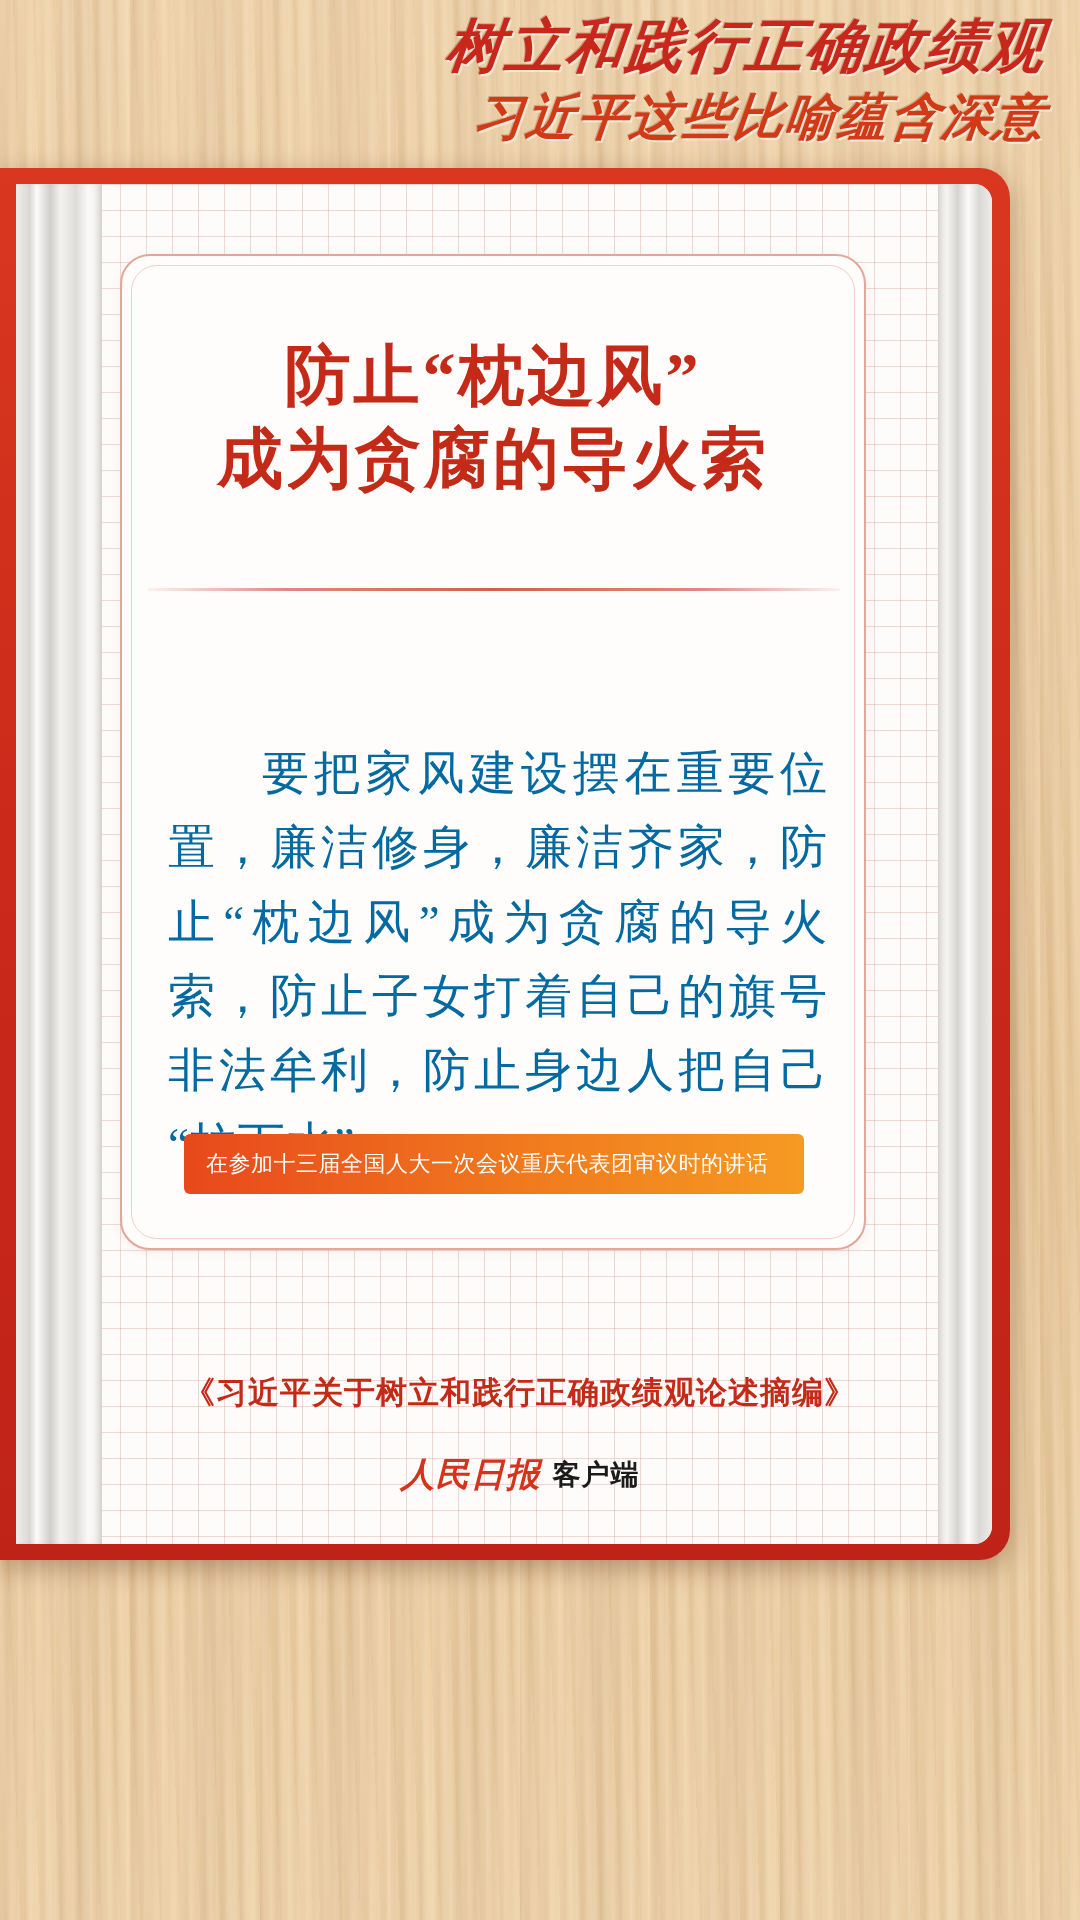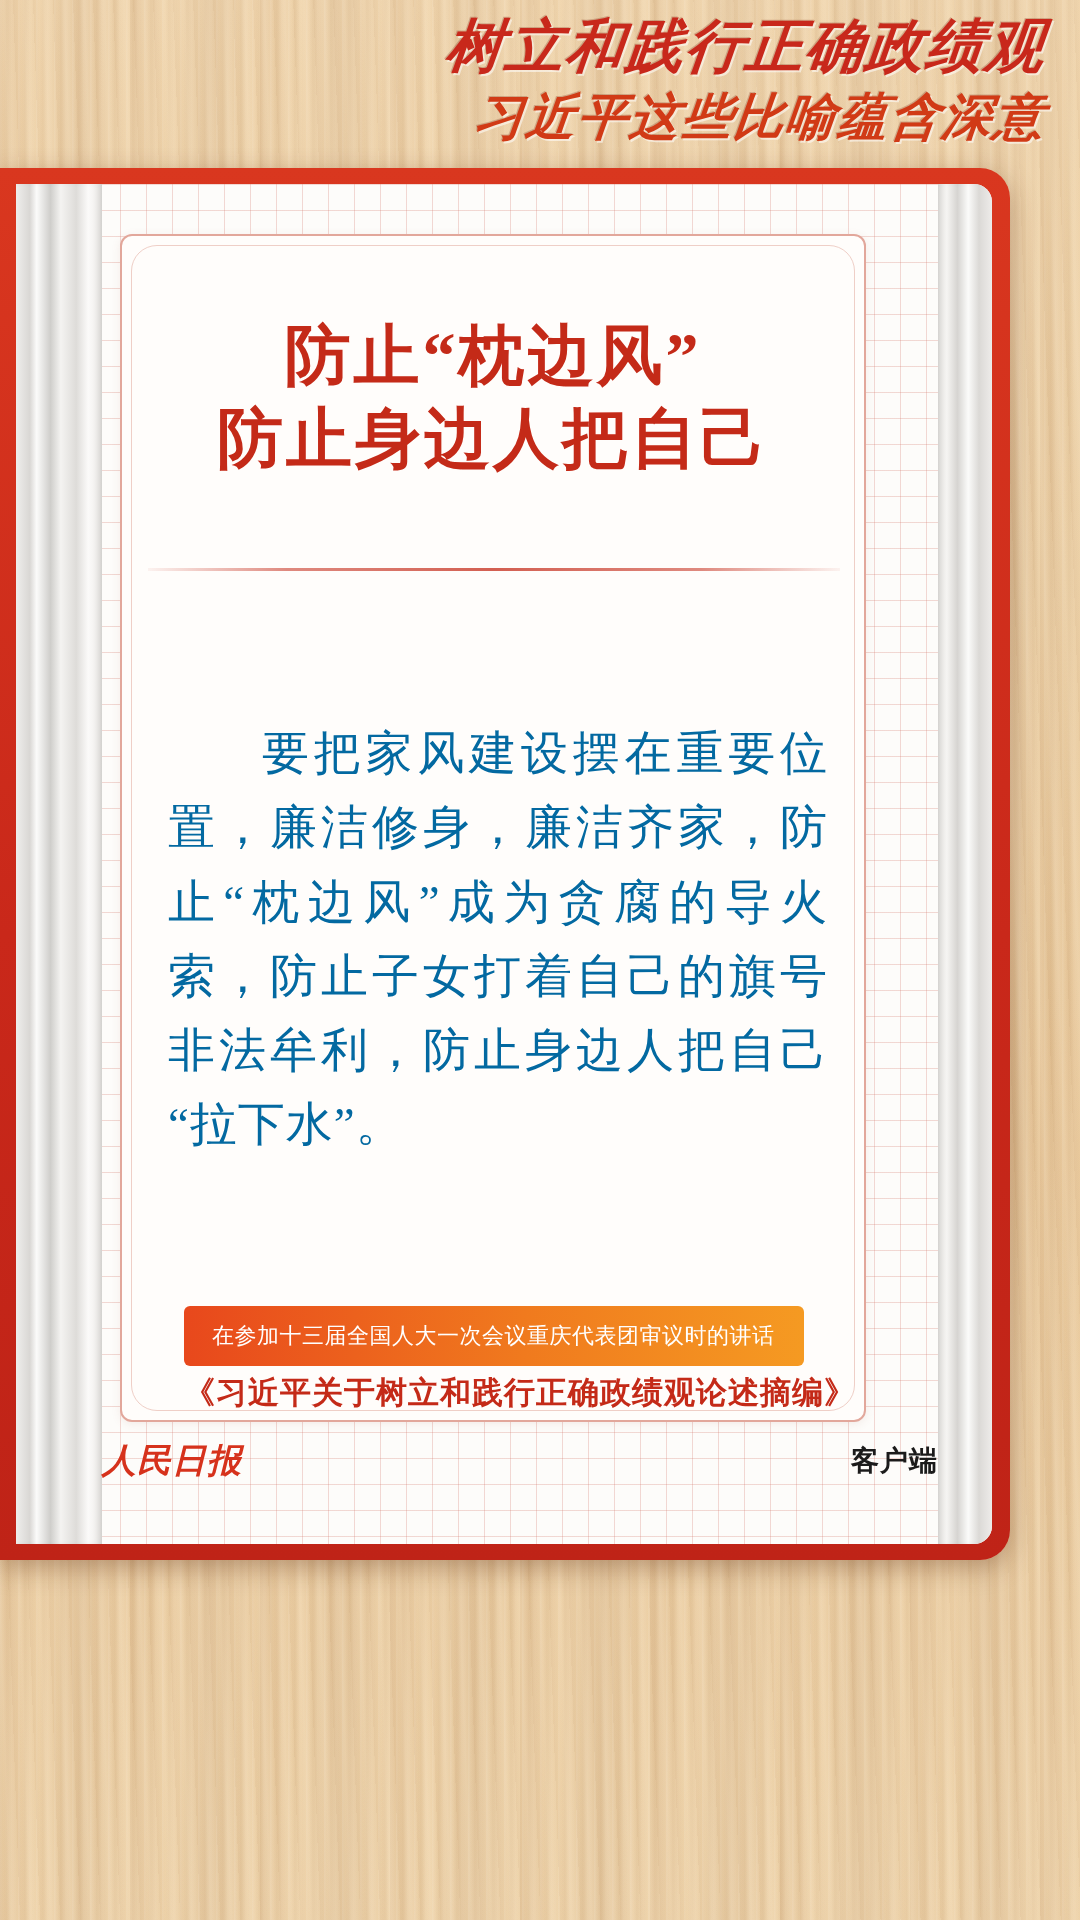--- a/index.html
+++ b/index.html
@@ -126,26 +126,26 @@
     background: linear-gradient(270deg,
         #eeecea 0%, #dbd9d6 24%, #fbfbfa 44%,
         #d6d4d1 64%, #f6f5f3 84%, #eae8e5 100%);
     box-shadow: inset 6px 0 10px -6px rgba(0,0,0,0.18);
   }
 
   
   .inner-card {
     position: absolute;
     left: 104px;
-    top: 50px;
+    top: 70px;
     width: 746px;
-    height: 1188px;
+    height: 996px;
     background: #fffdfb;
     border: 2px solid #e2a79b;
-    border-radius: 12px;
+    border-radius: 30px;
     box-shadow: 0 2px 10px rgba(160,90,70,0.10);
     box-sizing: border-box;
   }
   .inner-card::after {
     content: "";
     position: absolute;
     inset: 9px;
     border: 1px solid #efcfc7;
     border-radius: 26px;
     pointer-events: none;
@@ -196,21 +196,21 @@
     text-indent: 2em;
     letter-spacing: 1px;
   }
 
   
   .source-badge {
     position: absolute;
     left: 62px;
     bottom: 54px;
     width: 620px;
-    padding: 14px 28px;
+    padding: 14px 22px;
     box-sizing: border-box;
     background: linear-gradient(90deg, #e8481c 0%, #f07a1e 55%, #f59a22 100%);
     border-radius: 6px;
     color: #fff;
   }
   .source-line {
     font-family: "Liberation Serif", "DejaVu Serif", serif;
     font-size: 22px;
     line-height: 1.45;
     letter-spacing: 0.5px;
@@ -228,25 +228,25 @@
     font-weight: bold;
     font-size: 31px;
     color: #c42a18;
     letter-spacing: 1px;
   }
 
   
   .logo-row {
     position: absolute;
     left: 86px;
-    bottom: 60px;
+    bottom: 46px;
     width: calc(100% - 140px);
     display: flex;
     align-items: center;
-    justify-content: space-between;
+    justify-content: center;
     gap: 12px;
   }
   .logo-mark {
     font-family: "Liberation Serif", "DejaVu Serif", serif;
     font-weight: bold;
     font-size: 34px;
     color: #d6321c;
     font-style: italic;
     letter-spacing: 1px;
   }
@@ -270,21 +270,21 @@
   </div>
 
   <div class="red-frame">
     <div class="paper">
       <div class="binding"></div>
       <div class="binding-right"></div>
 
       <div class="inner-card">
         <div class="title-block">
           <div class="title-line">防止“枕边风”</div>
-          <div class="title-line">防止身边人把自己</div>
+          <div class="title-line">成为贪腐的导火索</div>
         </div>
 
         <div class="divider"></div>
 
         <div class="quote">要把家风建设摆在重要位置，廉洁修身，廉洁齐家，防止“枕边风”成为贪腐的导火索，防止子女打着自己的旗号非法牟利，防止身边人把自己“拉下水”。</div>
 
         <div class="source-badge">
           <div class="source-line">在参加十三届全国人大一次会议重庆代表团审议时的讲话</div>
         </div>
       </div>

